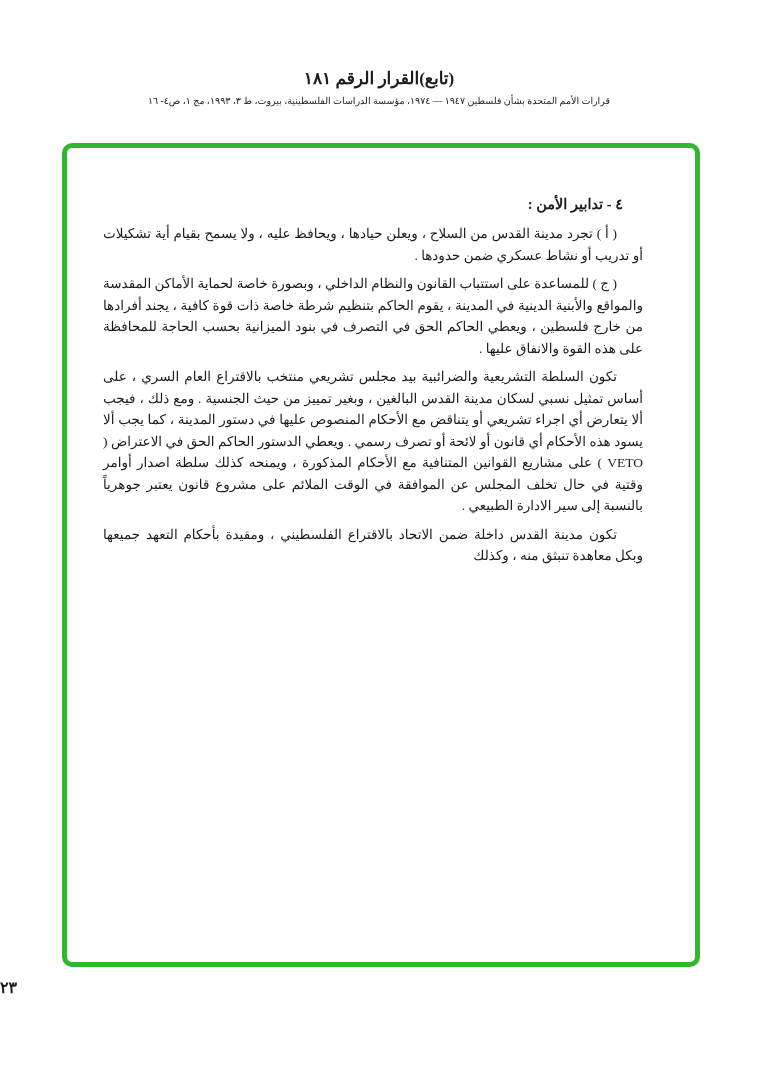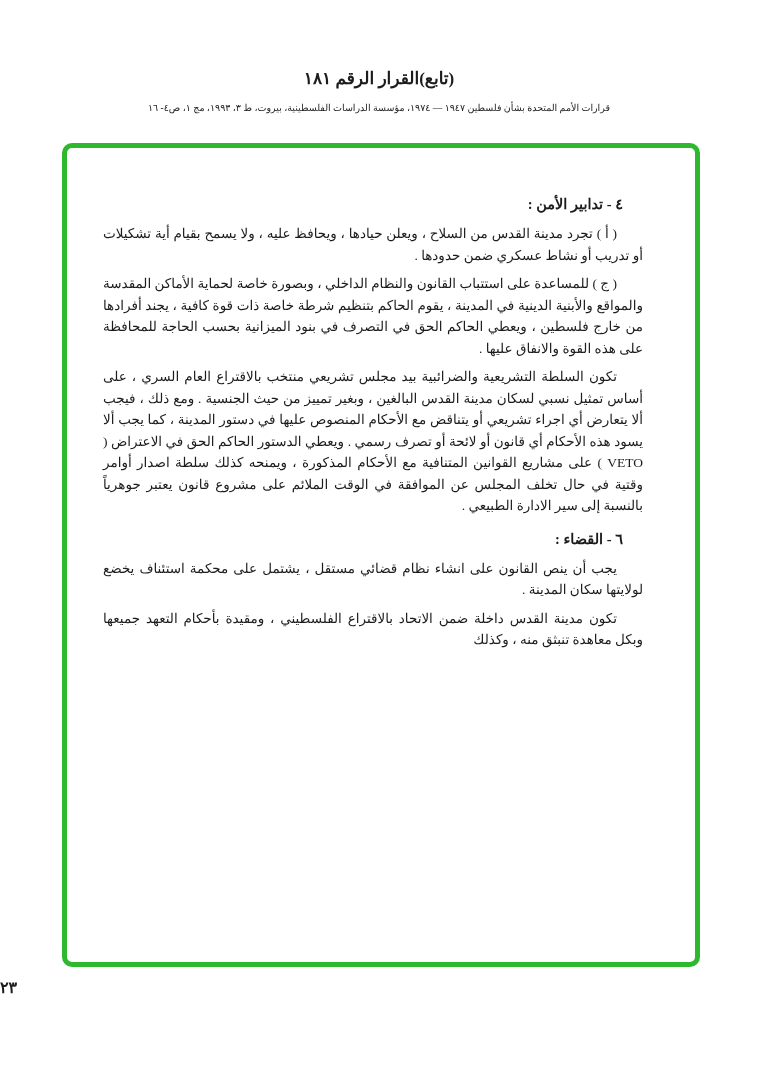--- a/index.html
+++ b/index.html
@@ -19,21 +19,21 @@
     width: 100%;
     text-align: center;
     direction: rtl;
   }
   .title {
     font-size: 17px;
     font-weight: bold;
     letter-spacing: 0.5px;
   }
   .citation {
-    margin-top: 13px;
+    margin-top: 6px;
     font-size: 9.5px;
     color: #222;
   }
   .content-box {
     position: absolute;
     left: 62px;
     top: 143px;
     width: 638px;
     height: 824px;
     box-sizing: border-box;
@@ -80,24 +80,20 @@
     <section>
       <div class="sec-h">٤ - تدابير الأمن :</div>
       <p>( أ ) تجرد مدينة القدس من السلاح ، ويعلن حيادها ، ويحافظ عليه ، ولا يسمح بقيام أية تشكيلات أو تدريب أو نشاط عسكري ضمن حدودها .</p>
       <p>( ج ) للمساعدة على استتباب القانون والنظام الداخلي ، وبصورة خاصة لحماية الأماكن المقدسة والمواقع والأبنية الدينية في المدينة ، يقوم الحاكم بتنظيم شرطة خاصة ذات قوة كافية ، يجند أفرادها من خارج فلسطين ، ويعطي الحاكم الحق في التصرف في بنود الميزانية بحسب الحاجة للمحافظة على هذه القوة والانفاق عليها .</p>
     </section>
 
     <section>
       <p>تكون السلطة التشريعية والضرائبية بيد مجلس تشريعي منتخب بالاقتراع العام السري ، على أساس تمثيل نسبي لسكان مدينة القدس البالغين ، وبغير تمييز من حيث الجنسية . ومع ذلك ، فيجب ألا يتعارض أي اجراء تشريعي أو يتناقض مع الأحكام المنصوص عليها في دستور المدينة ، كما يجب ألا يسود هذه الأحكام أي قانون أو لائحة أو تصرف رسمي . ويعطي الدستور الحاكم الحق في الاعتراض ( VETO ) على مشاريع القوانين المتنافية مع الأحكام المذكورة ، ويمنحه كذلك سلطة اصدار أوامر وقتية في حال تخلف المجلس عن الموافقة في الوقت الملائم على مشروع قانون يعتبر جوهرياً بالنسبة إلى سير الادارة الطبيعي .</p>
     </section>
 
-    <section>
-      <div class="sec-h">٦ - القضاء :</div>
-      <p>يجب أن ينص القانون على انشاء نظام قضائي مستقل ، يشتمل على محكمة استئناف يخضع لولايتها سكان المدينة .</p>
-    </section>
 
     <section>
       <p>تكون مدينة القدس داخلة ضمن الاتحاد بالاقتراع الفلسطيني ، ومقيدة بأحكام التعهد جميعها وبكل معاهدة تنبثق منه ، وكذلك</p>
     </section>
 
   </div>
 
   <div class="page-number">٢٣</div>
 
 </div>

